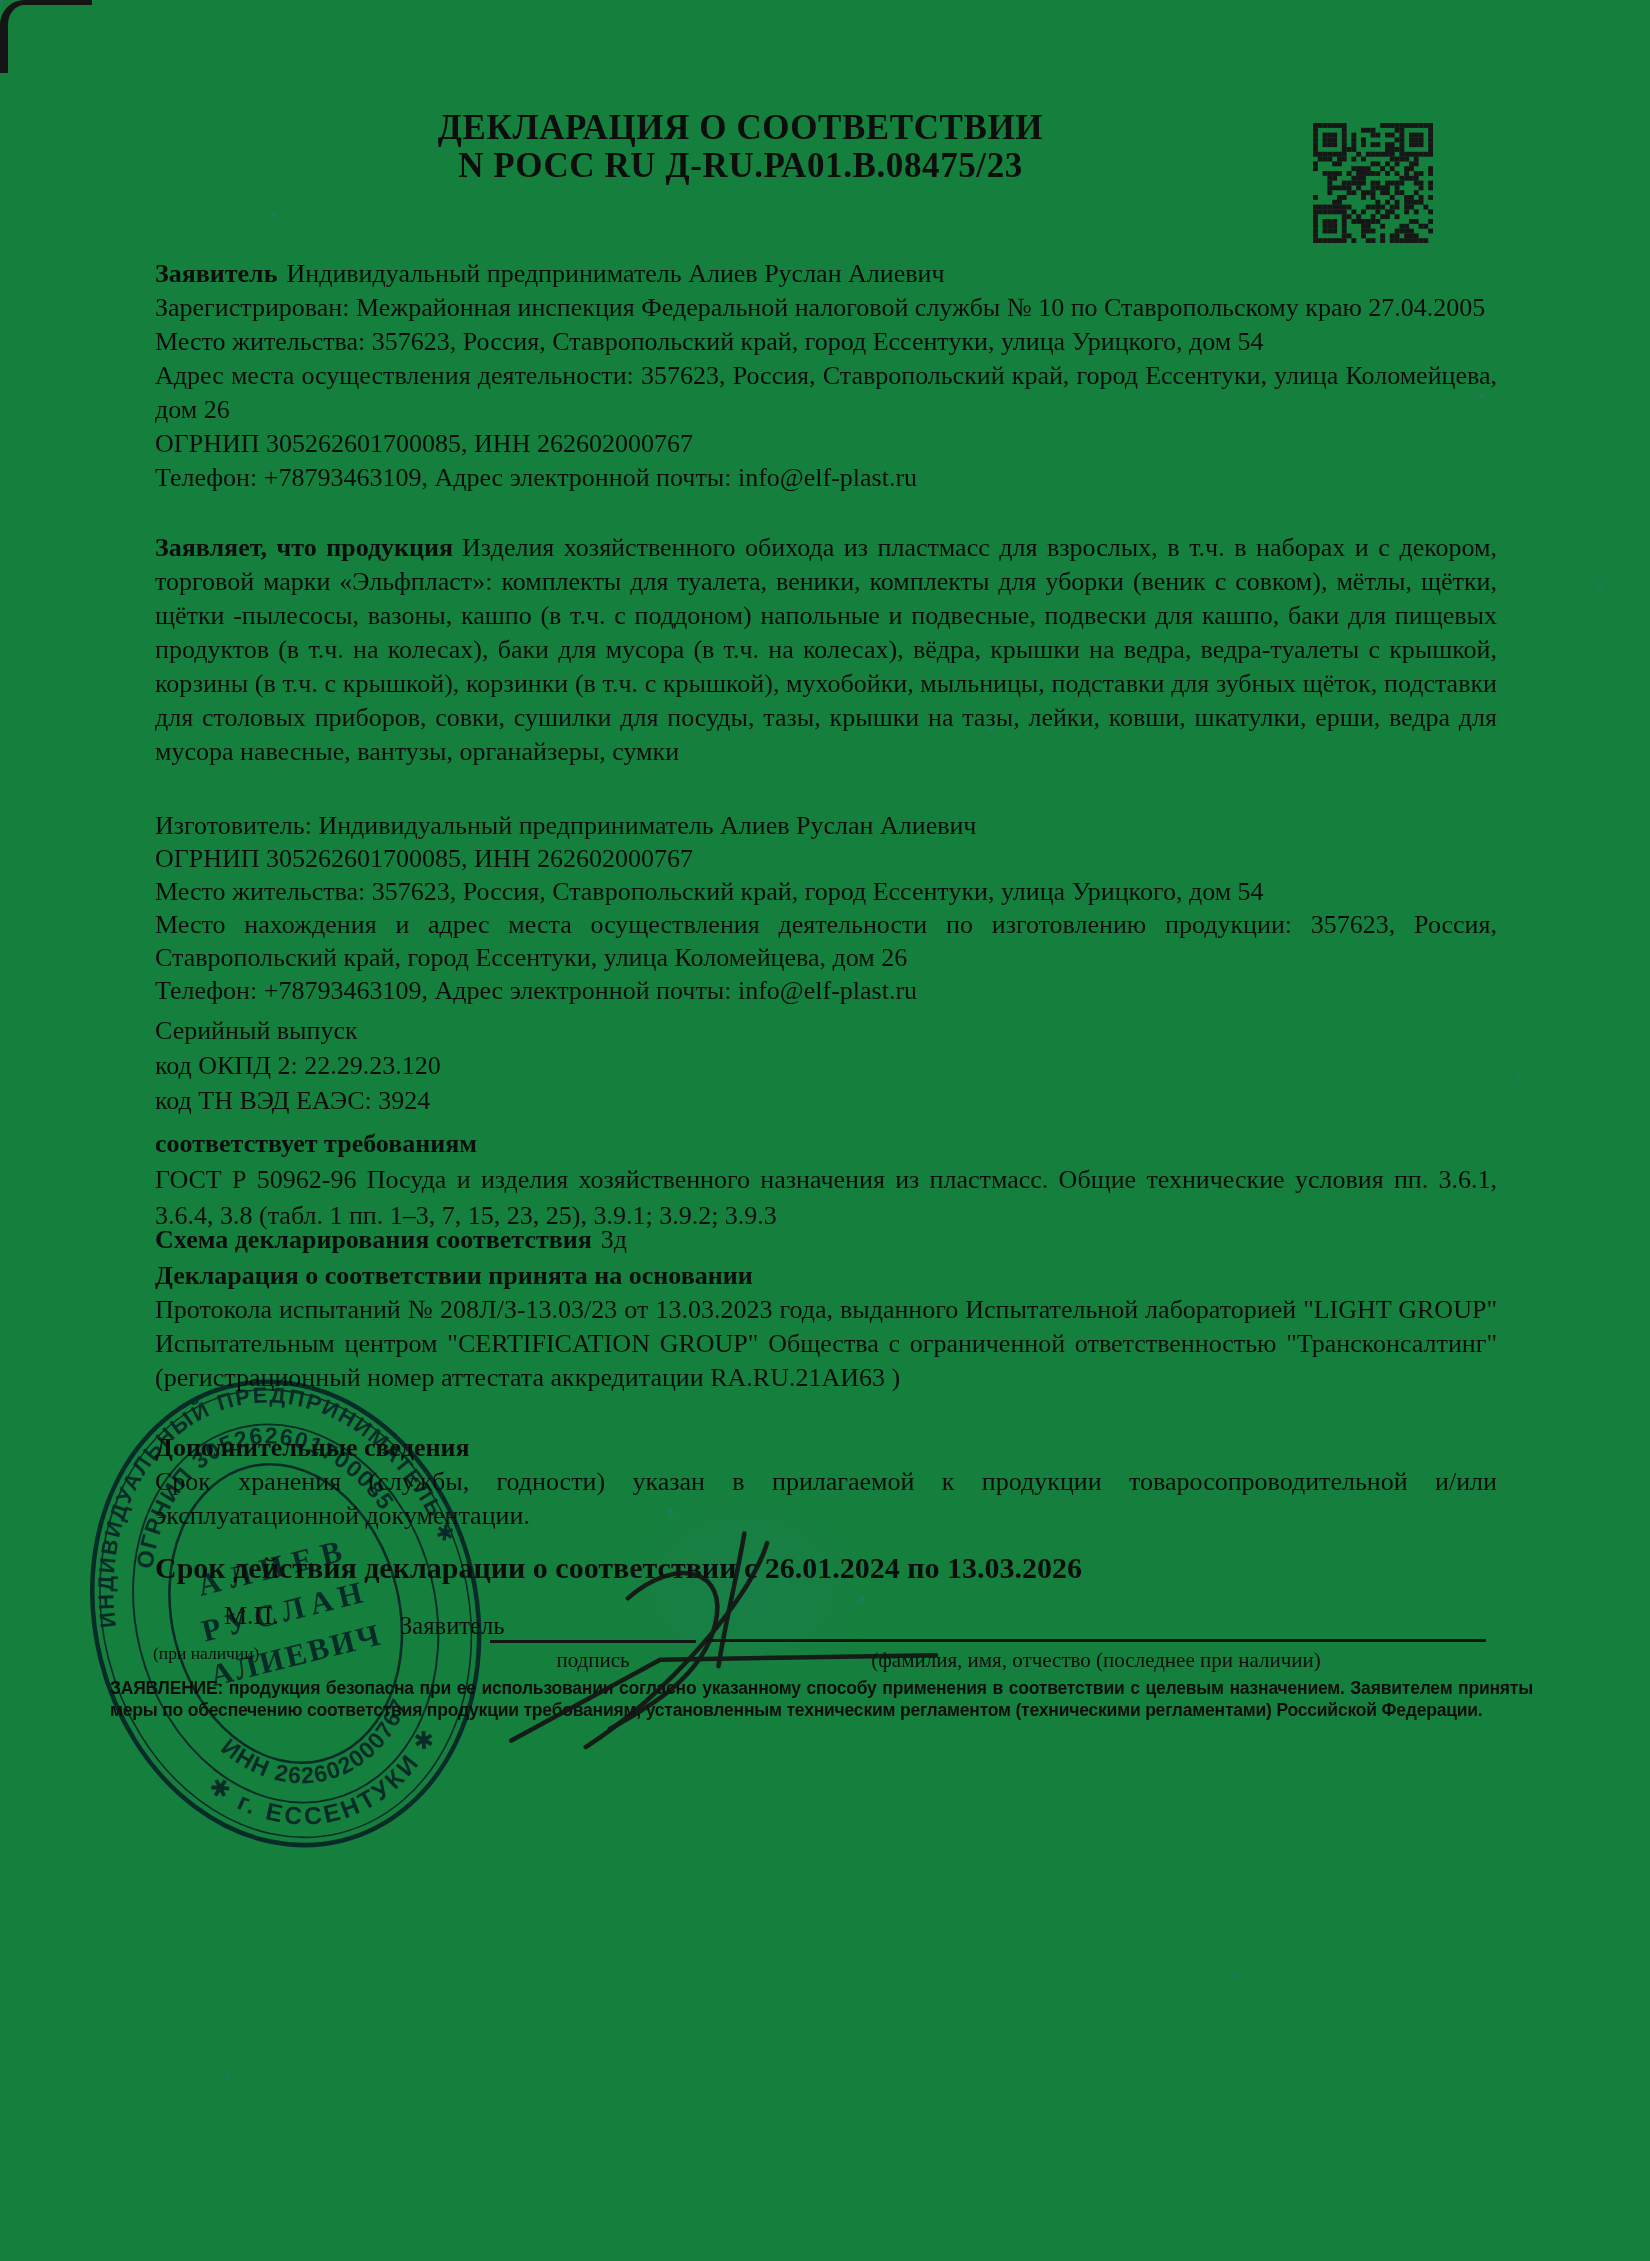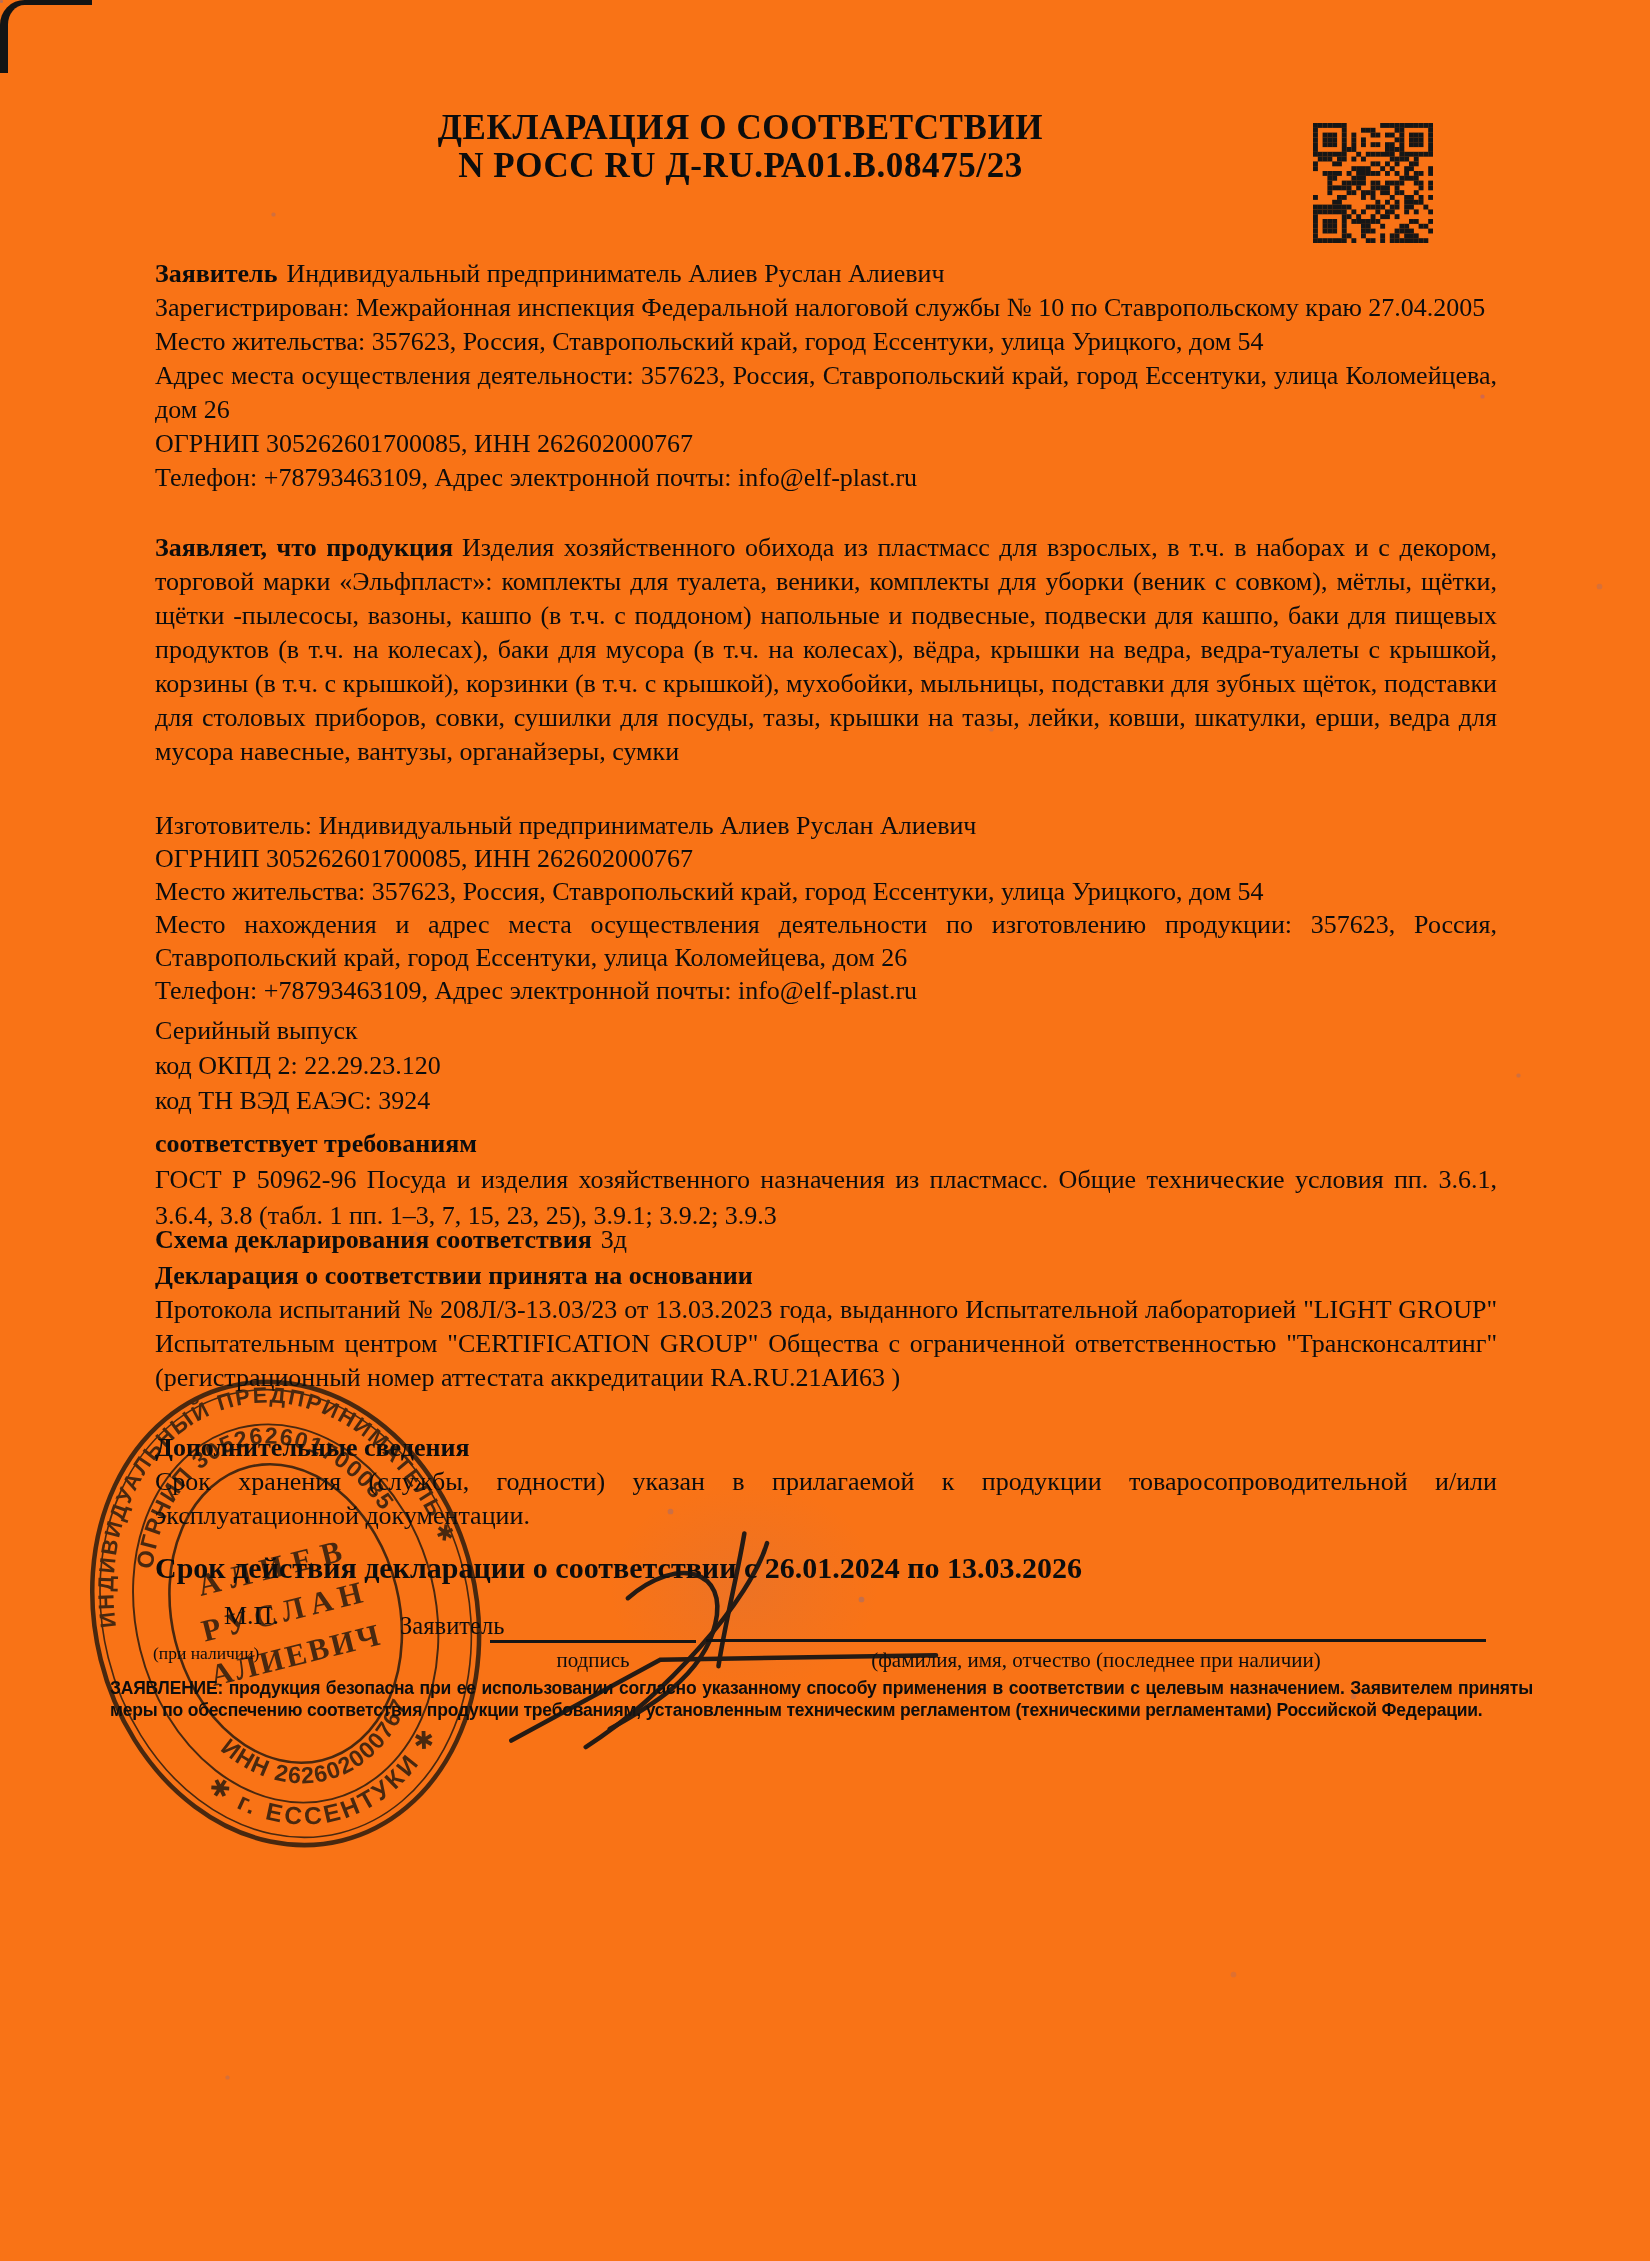--- a/index.html
+++ b/index.html
@@ -1,16 +1,16 @@
 <!DOCTYPE html>
 <html style="font-size:10.3px"><head>
 <meta charset="utf-8">
 <style>
   html,body{margin:0;padding:0;background:#888;}
-  .page{position:relative;width:1651px;height:2261px;background:#f97316;overflow:hidden;
+  .page{position:relative;width:1651px;height:2261px;background:#15803d;overflow:hidden;
         font-family:"Liberation Serif","DejaVu Serif",serif;color:#0d0d0d;}
   .abs{position:absolute;}
   
   .title-block{top:109px;left:0;width:1481px;text-align:center;z-index:5;}
   .title-line{font-size:35px;font-weight:bold;line-height:38px;letter-spacing:0.6px;}
   
   .blk{left:155px;width:1342px;font-size:26px;line-height:34px;text-align:justify;z-index:5;}
   .blk p{margin:0;}
   b.lead{margin-right:9px;}
   .lh51{line-height:33px;} .lh54{line-height:35px;} .lh55{line-height:36px;margin-top:8px;}

